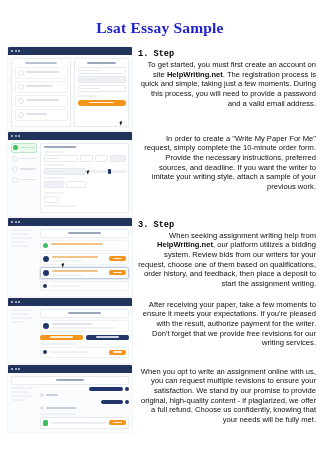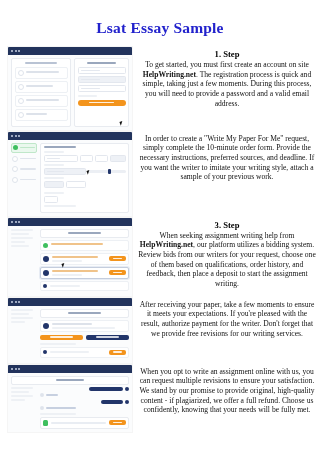--- a/index.html
+++ b/index.html
@@ -25,34 +25,34 @@
     padding:0 4px 0 8px;
     margin-bottom:2px;
   }
   .shot-col{width:126px;flex:0 0 126px;}
   .text-col{
     flex:1 1 auto;
     padding-left:4px;
     padding-top:2px;
   }
   .step-head{
-    text-align:center;
+    text-align:left;
     font-weight:bold;
     font-size:8.6px;
     color:#000;
     margin:0 0 1px 0;
-    font-family:Liberation Serif, serif;
+    font-family:Liberation Mono, monospace;
   }
   .step-body{
     font-size:7.6px;
     line-height:1.28;
     color:#111;
-    text-align:center;
+    text-align:right;
     margin:0;
-    font-family:Liberation Serif, serif;
+    font-family:Liberation Sans, sans-serif;
   }
   .step-body b{font-weight:bold;}
 
   
   .browser{
     width:124px;
     background:#f7f8fa;
     border:0;
     box-shadow:0 0 0 1px rgba(0,0,0,.04);
     position:relative;

